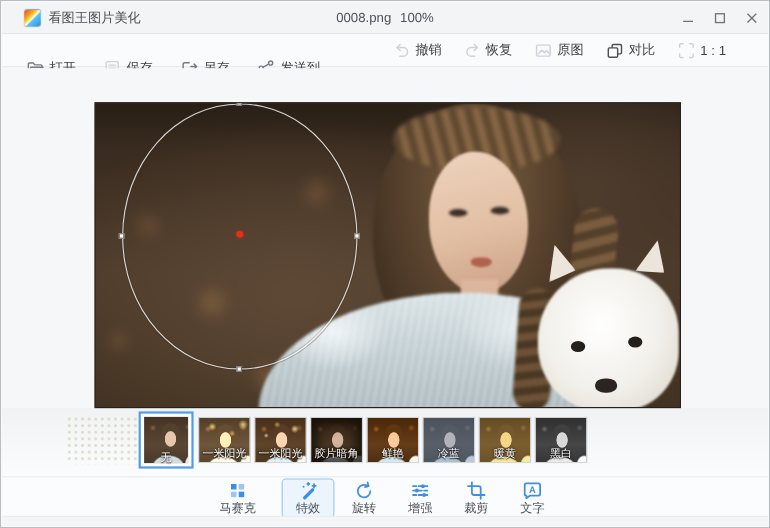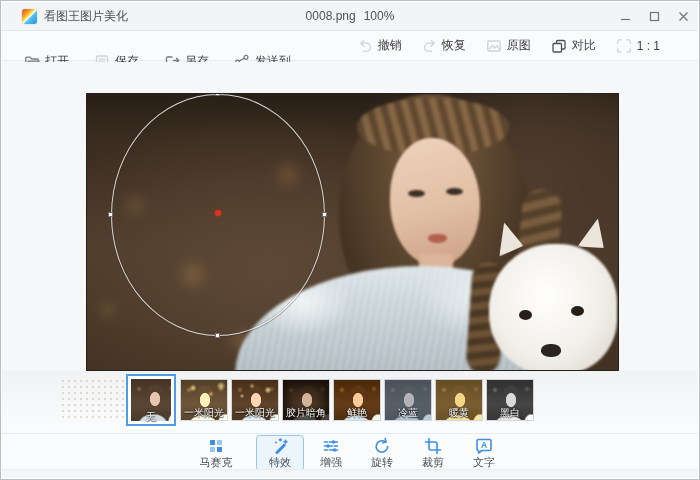--- a/index.html
+++ b/index.html
@@ -306,36 +306,36 @@
     <div class="tool sel">
       <svg width="18" height="18" viewBox="0 0 18 18">
           <path d="M6 15.5 L13.2 8.3" stroke="#3e8ee4" stroke-width="3" stroke-linecap="round"></path>
           <path class="tic" d="M14.5 3.2 v3 M13 4.7 h3 M9.3 2 v1.8 M8.4 2.9 h1.8"></path>
           <circle cx="5" cy="5.5" r=".9" fill="#3e8ee4"></circle>
         </svg>
       <span class="tool-label">特效</span>
     </div>
     <div class="tool">
       <svg width="18" height="18" viewBox="0 0 18 18">
+          <path class="tic" d="M14.6 9.5 a5.7 5.7 0 1 1 -2.3 -4.6"></path>
+          <path class="tic" d="M12.2 1.6 l0.9 3.3 -3.3 0.9" fill="none"></path>
+        </svg>
+      <span class="tool-label">旋转</span>
+    </div>
+    <div class="tool">
+      <svg width="18" height="18" viewBox="0 0 18 18">
           <path class="tic" d="M2.5 5 h13 M2.5 9 h13 M2.5 13 h13" stroke-dasharray="3 2"></path>
           <circle cx="11.5" cy="5" r="1.8" fill="#3e8ee4" stroke="none"></circle>
           <circle cx="6" cy="9" r="1.8" fill="#3e8ee4" stroke="none"></circle>
           <circle cx="12.5" cy="13" r="1.8" fill="#3e8ee4" stroke="none"></circle>
         </svg>
       <span class="tool-label">增强</span>
     </div>
     <div class="tool">
       <svg width="18" height="18" viewBox="0 0 18 18">
-          <path class="tic" d="M14.6 9.5 a5.7 5.7 0 1 1 -2.3 -4.6"></path>
-          <path class="tic" d="M12.2 1.6 l0.9 3.3 -3.3 0.9" fill="none"></path>
-        </svg>
-      <span class="tool-label">旋转</span>
-    </div>
-    <div class="tool">
-      <svg width="18" height="18" viewBox="0 0 18 18">
           <path class="tic" d="M5 1.5 V11 a2 2 0 0 0 2 2 H16.5"></path>
           <path class="tic" d="M1.5 5 H11 a2 2 0 0 1 2 2 V16.5"></path>
         </svg>
       <span class="tool-label">裁剪</span>
     </div>
     <div class="tool">
       <svg width="18" height="18" viewBox="0 0 18 18">
           <path class="tic" d="M3.5 2.5 h11 a1.5 1.5 0 0 1 1.5 1.5 v8 a1.5 1.5 0 0 1 -1.5 1.5 h-7.5 l-3.5 2.5 v-2.5 a1.5 1.5 0 0 1 -1.5 -1.5 v-8 a1.5 1.5 0 0 1 1.5 -1.5 z"></path>
           <text x="9" y="11.2" font-size="8.5" font-weight="bold" text-anchor="middle" fill="#3e8ee4" font-family="Liberation Sans, sans-serif">A</text>
         </svg>

